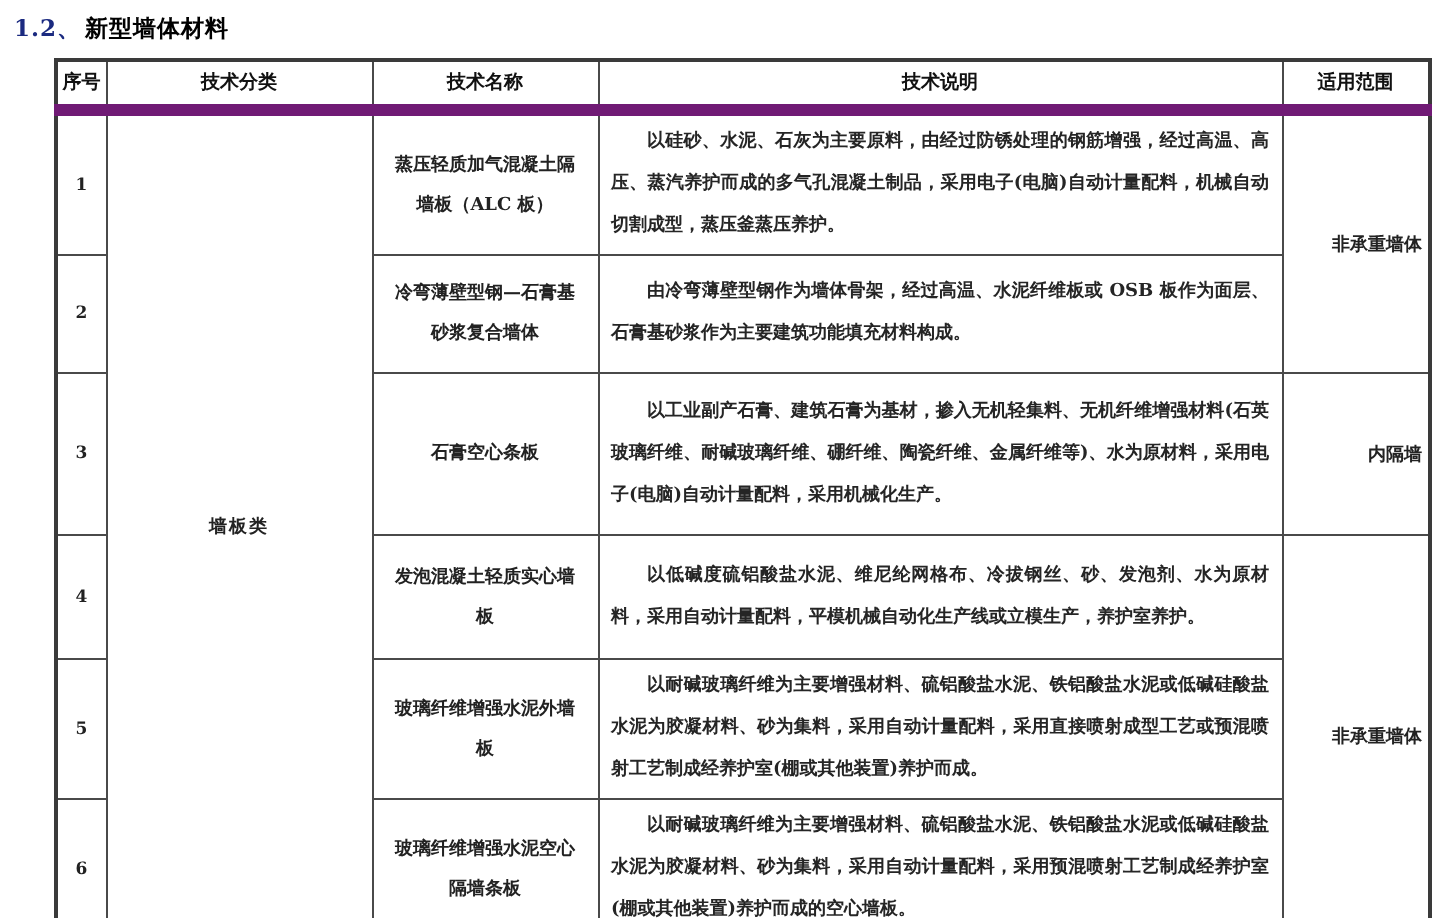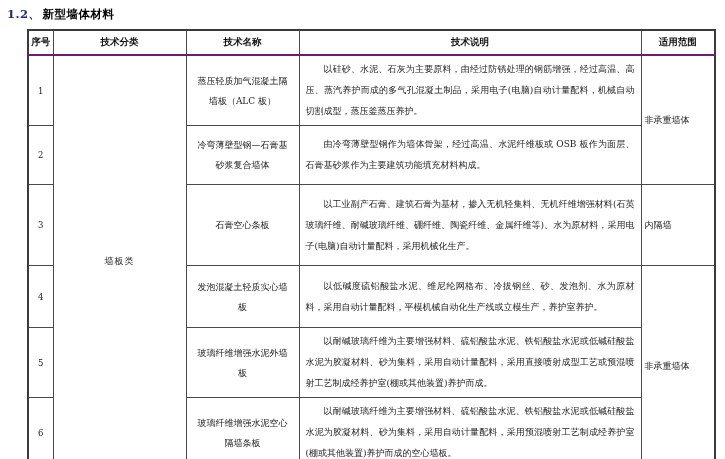--- a/index.html
+++ b/index.html
@@ -17,44 +17,45 @@
   table.tbl{
     position:absolute;left:27px;top:29px;
     border-collapse:collapse;table-layout:fixed;width:687px;
     border:2px solid #3a3a3a;
   }
   .tbl td,.tbl th{
     border:1px solid #4a4a4a;
     vertical-align:middle;
     overflow:hidden;
     box-sizing:border-box;
+    font-weight:bold;
   }
   .tbl tr.hdr{height:25px;}
   .tbl tr.rh1{height:58px;}
   .tbl tr.rh2{height:59px;}
   .tbl tr.rh3{height:81px;}
   .tbl tr.rh4{height:62px;}
   .tbl tr.rh5{height:67px;}
   .tbl tr.rh6{height:63px;}
   .tbl th{
     font-size:9.5px;font-weight:bold;text-align:center;color:#111;
-    border-bottom:2px solid #701a75;padding:2px 1px;
+    border-bottom:6px solid #701a75;padding:2px 1px;
   }
   td.num{font-size:8.5px;text-align:center;color:#222;}
   td.cat{font-size:9px;text-align:center;color:#222;letter-spacing:1px;}
   td.name{
     font-size:9px;text-align:center;color:#222;
     line-height:20px;padding:2px 8px;margin-top:47px;
   }
   td.desc{
     font-size:9px;text-align:justify;color:#252525;
     line-height:21px;padding:3px 6px;
   }
   td.desc p{margin:0;text-indent:2em;}
-  td.scope{font-size:9px;text-align:left;color:#222;padding:2px 3px;}
+  td.scope{font-size:9px;text-align:right;color:#222;padding:2px 3px;}
 </style>
 </head>
 <body>
 
 <div class="page">
 
   <div class="doc-title">
     <span class="title-num">1.2、</span><span class="title-text">新型墙体材料</span>
   </div>
 

